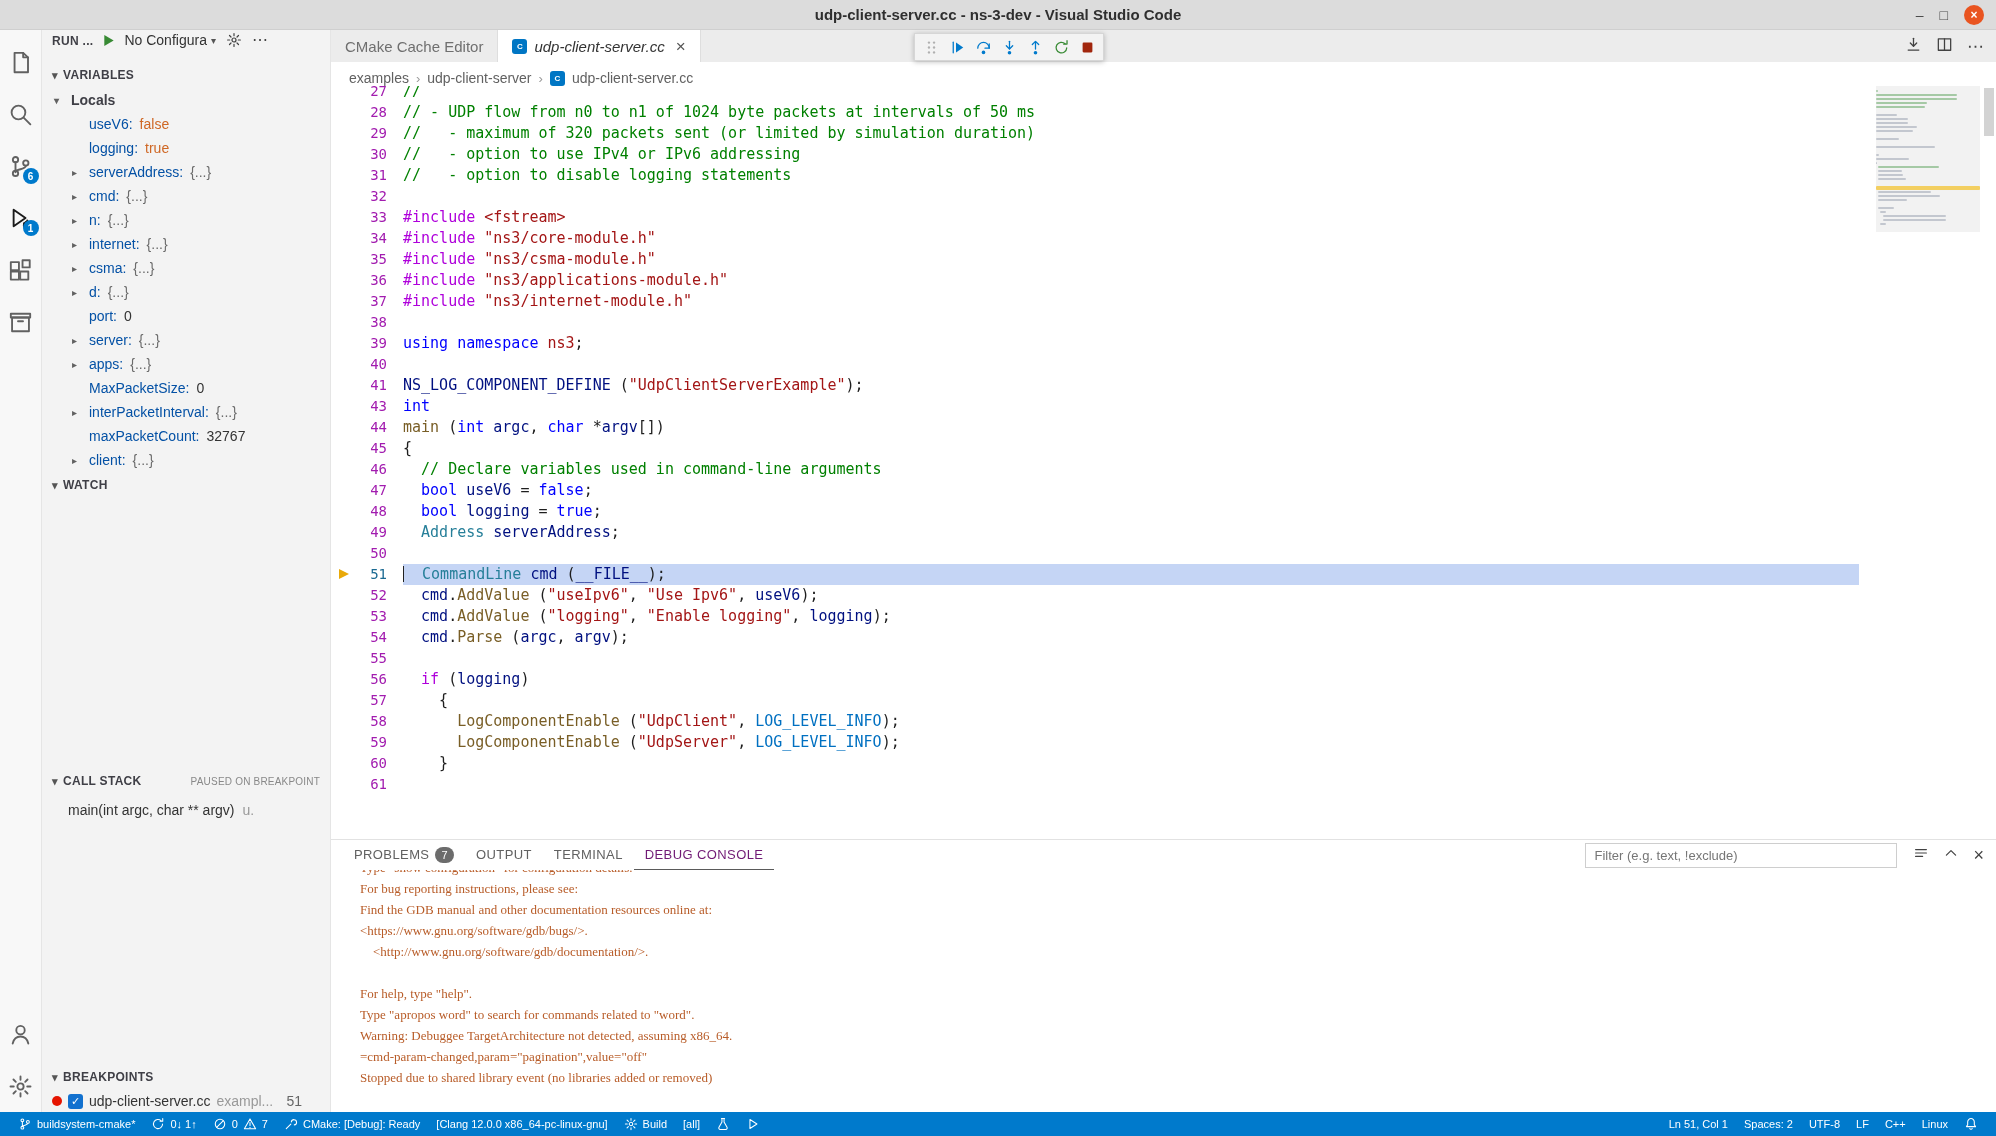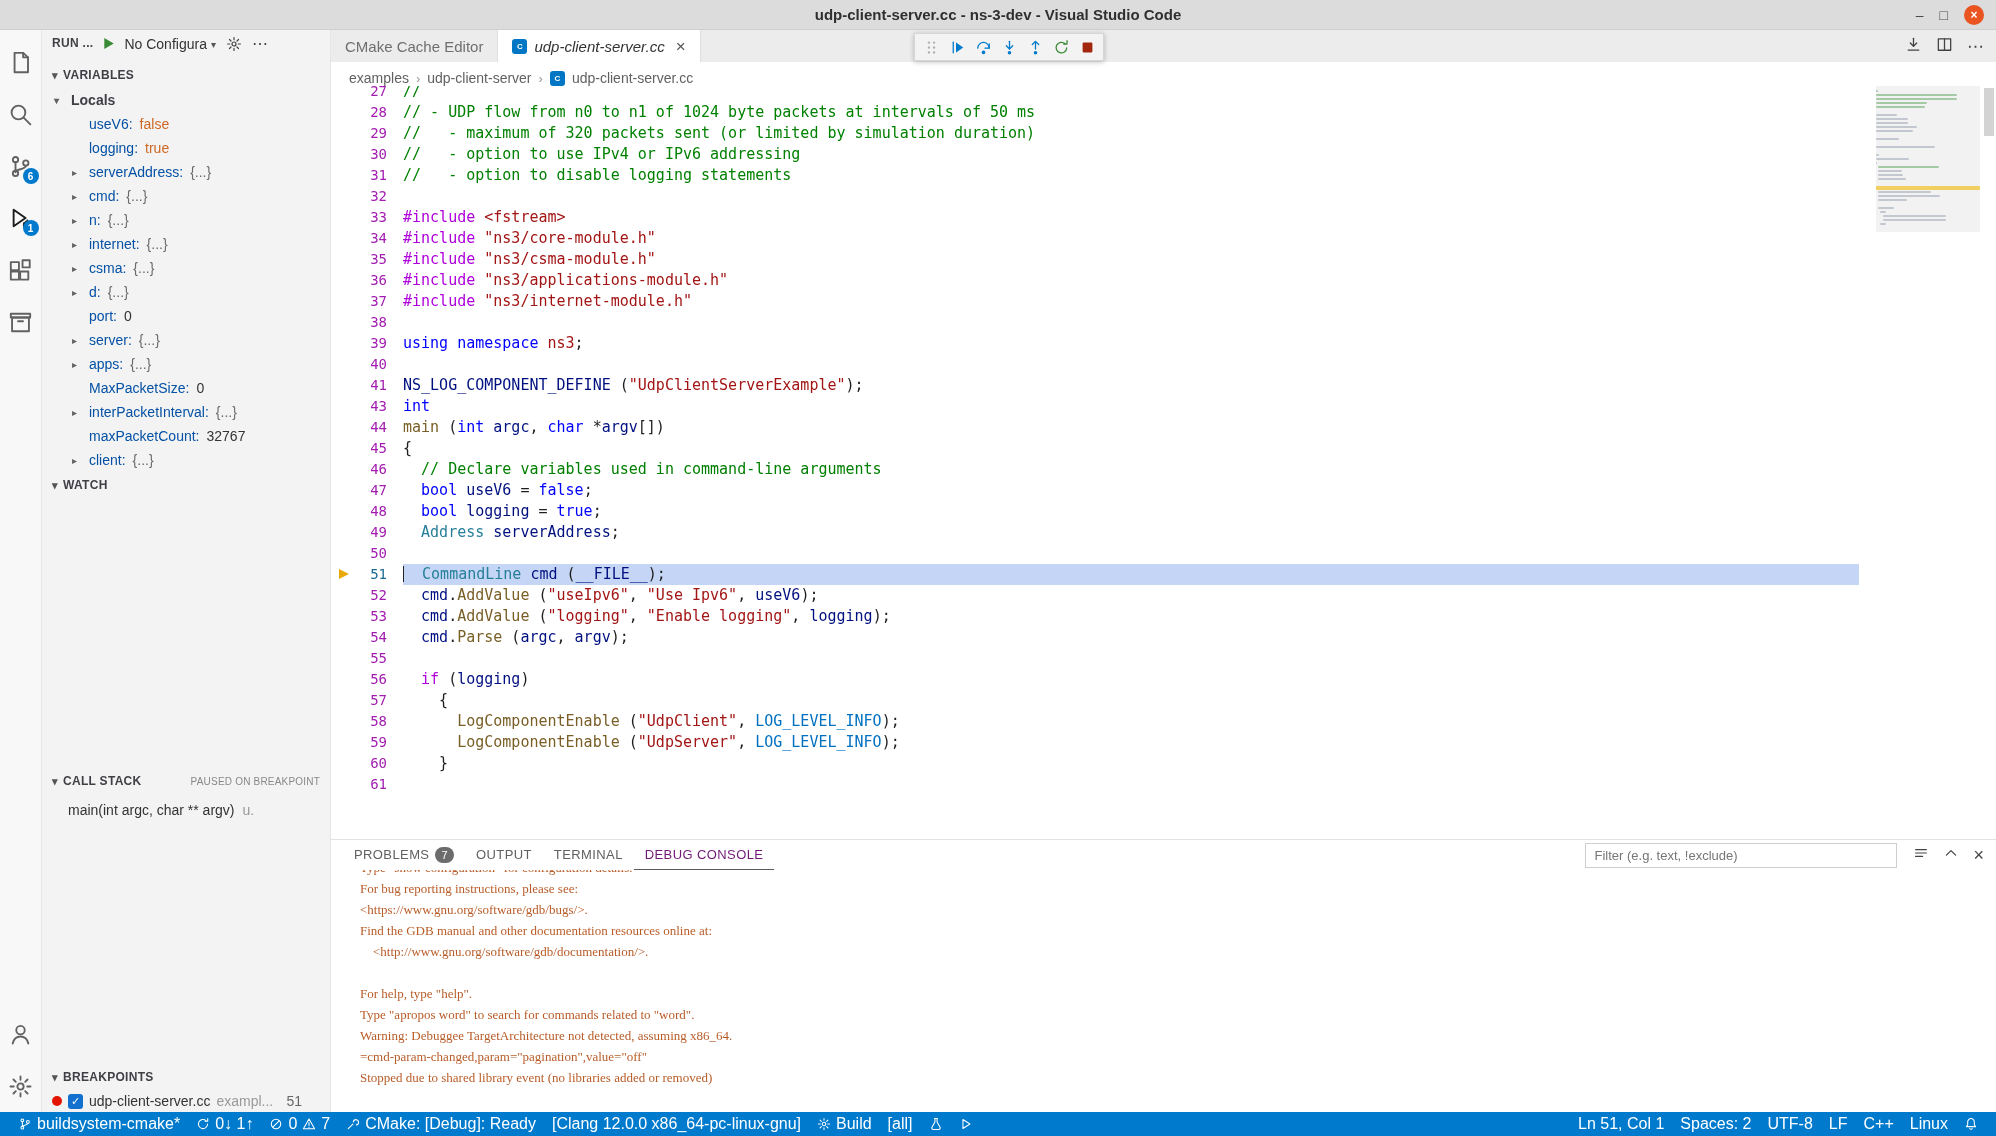--- a/index.html
+++ b/index.html
@@ -35,21 +35,21 @@
     background:var(--accent,#007acc);color:#fff;font-size:10px;display:flex;align-items:center;
     justify-content:center;padding:0 3px;font-weight:bold}
   .act-spacer{flex:1}
 
   svg .st{fill:none;stroke:currentColor;stroke-width:1.2;stroke-linecap:round;stroke-linejoin:round}
   svg .fc{fill:currentColor;stroke:none}
 
   
   .sidebar{width:289px;background:#f3f3f3;border-right:1px solid #e5e5e5;display:flex;
     flex-direction:column;flex:none;min-height:0;overflow:hidden}
-  .run-bar{height:32px;display:flex;align-items:flex-start;padding:6px 10px;gap:8px;flex:none}
+  .run-bar{height:32px;display:flex;align-items:flex-end;padding:14px 10px;gap:8px;flex:none}
   .run-label{font-size:12px;font-weight:bold;color:#3f3f46;letter-spacing:.3px;white-space:nowrap}
   .run-play{color:#388a34;display:flex}
   .run-play svg{width:15px;height:15px}
   .run-config{display:flex;align-items:center;gap:4px;font-size:14px;color:#333;min-width:0}
   .run-config .cfg-text{white-space:nowrap;overflow:hidden;text-overflow:clip;max-width:112px}
   .chev{font-size:10px;color:#555}
   .sb-tool{color:#424242;display:flex;margin-left:2px}
   .sb-tool svg{width:16px;height:16px}
   .sb-tool.ellip{font-size:16px;color:#424242;line-height:1}
 
@@ -148,21 +148,21 @@
   .panel-icons .x{font-size:18px;line-height:1}
 
   .console{flex:1;overflow:hidden;padding:2px 0 0 29px;font-family:Liberation Serif, serif;
     font-size:13px;line-height:21px;color:var(--console-col,#b85c28)}
   .console-line{white-space:pre;height:21px}
   .console-line.clipped{margin-top:-15px}
   .prompt-row{color:#444}
 
   
   .statusbar{height:22px;background:var(--accent,#007acc);color:#fff;display:flex;align-items:center;
-    font-size:16px;padding:12px 10px;flex:none}
+    font-size:11px;padding:12px 10px;flex:none}
   .sb-item{display:flex;align-items:center;gap:5px;padding:0 8px;white-space:nowrap;height:100%}
   .sb-item svg{width:14px;height:14px}
   .sb-right{margin-left:auto;display:flex;height:100%}
 </style>
 </head>
 <body>
 
 <div class="window">
 
   <div class="titlebar">
@@ -570,22 +570,22 @@
                   <path class="st" d="M3.4 10.2L8 5.6l4.6 4.6"></path>
                 </svg>
             </span>
             <span class="x">×</span>
           </div>
         </div>
         <div class="console">
           <div id="console-lines">
               <div class="console-line clipped">Type "show configuration" for configuration details.</div>
               <div class="console-line">For bug reporting instructions, please see:</div>
+              <div class="console-line">Find the GDB manual and other documentation resources online at:</div>
               <div class="console-line">&lt;https://www.gnu.org/software/gdb/bugs/&gt;.</div>
-              <div class="console-line">Find the GDB manual and other documentation resources online at:</div>
               <div class="console-line">    &lt;http://www.gnu.org/software/gdb/documentation/&gt;.</div>
               <div class="console-line"></div>
               <div class="console-line">For help, type "help".</div>
               <div class="console-line">Type "apropos word" to search for commands related to "word".</div>
               <div class="console-line">Warning: Debuggee TargetArchitecture not detected, assuming x86_64.</div>
               <div class="console-line">=cmd-param-changed,param="pagination",value="off"</div>
               <div class="console-line">Stopped due to shared library event (no libraries added or removed)</div>
             </div>
           <div class="console-line prompt-row">
             

